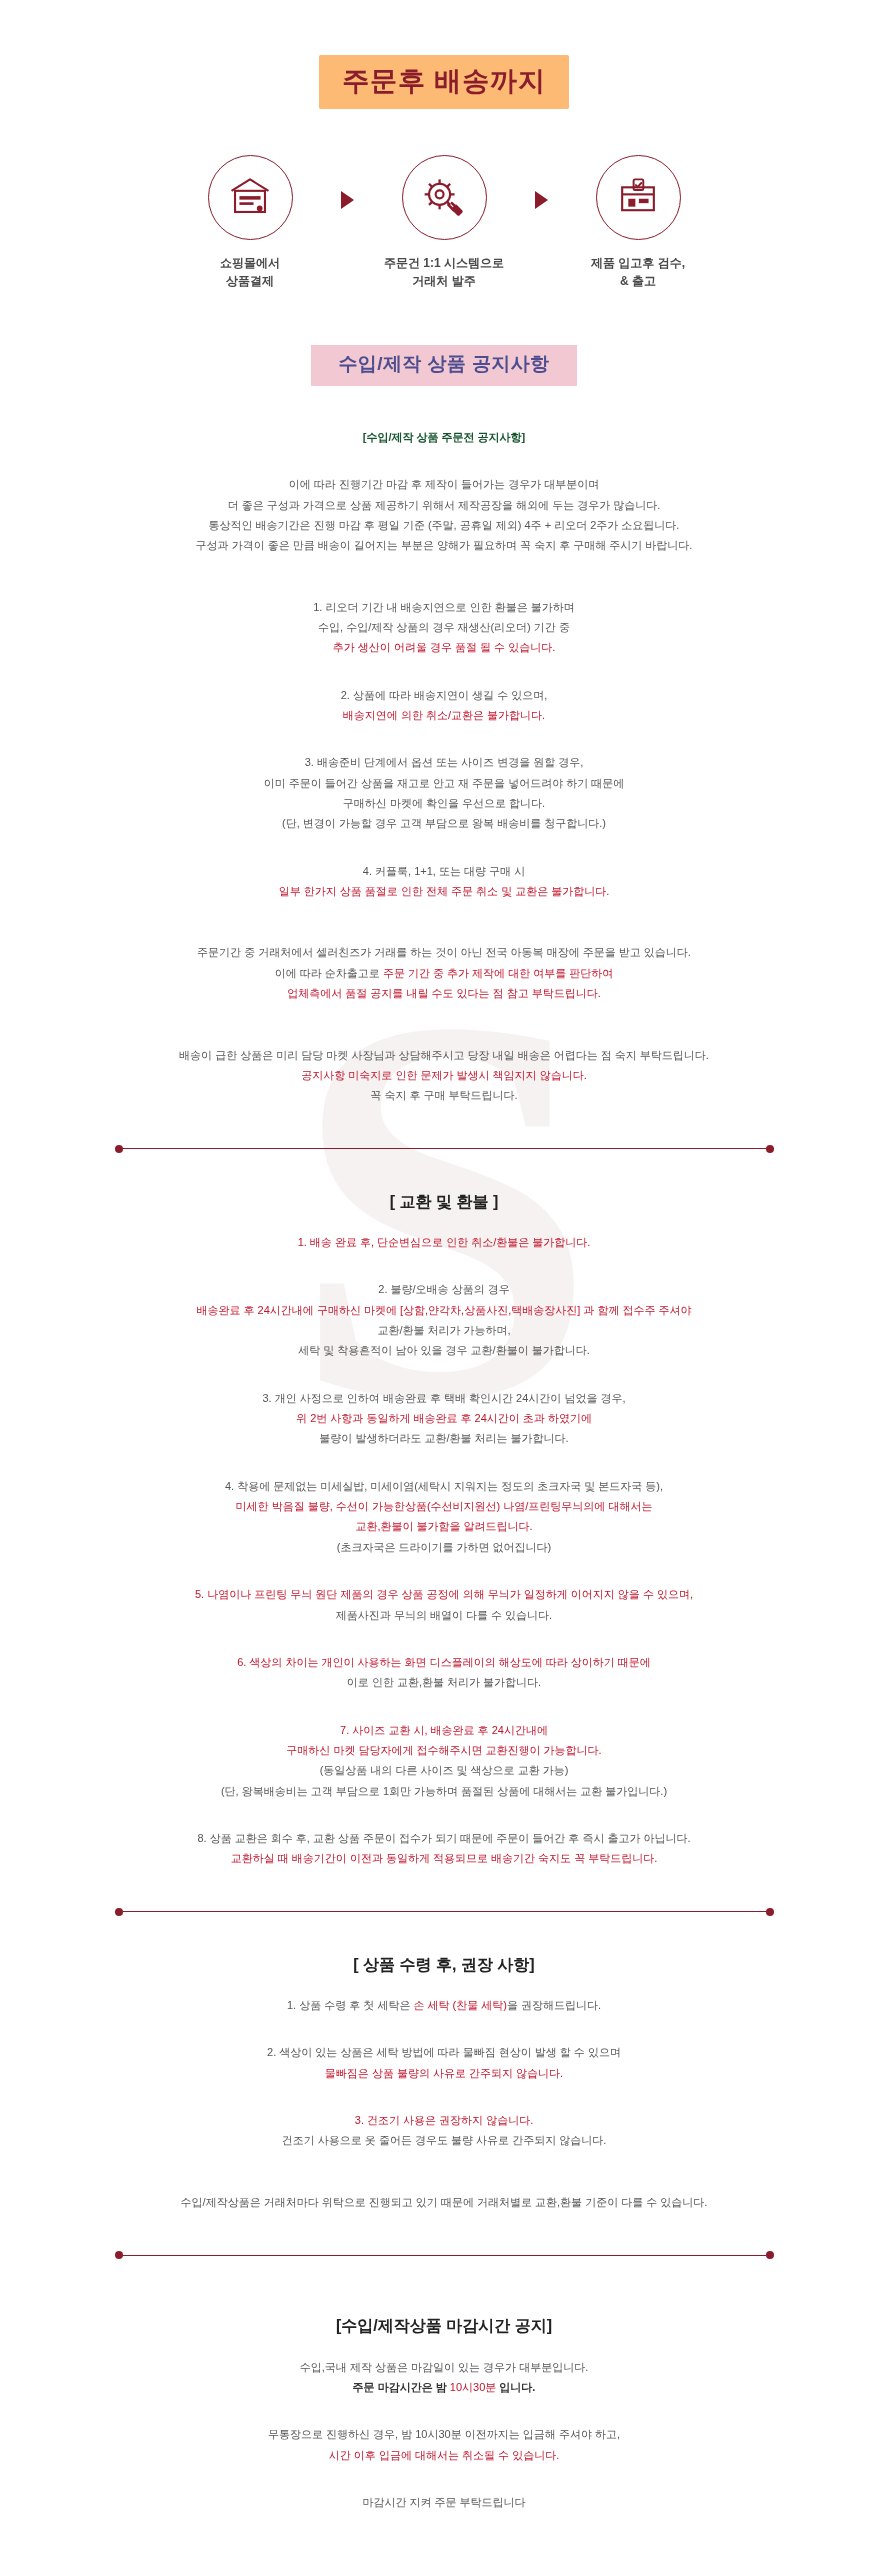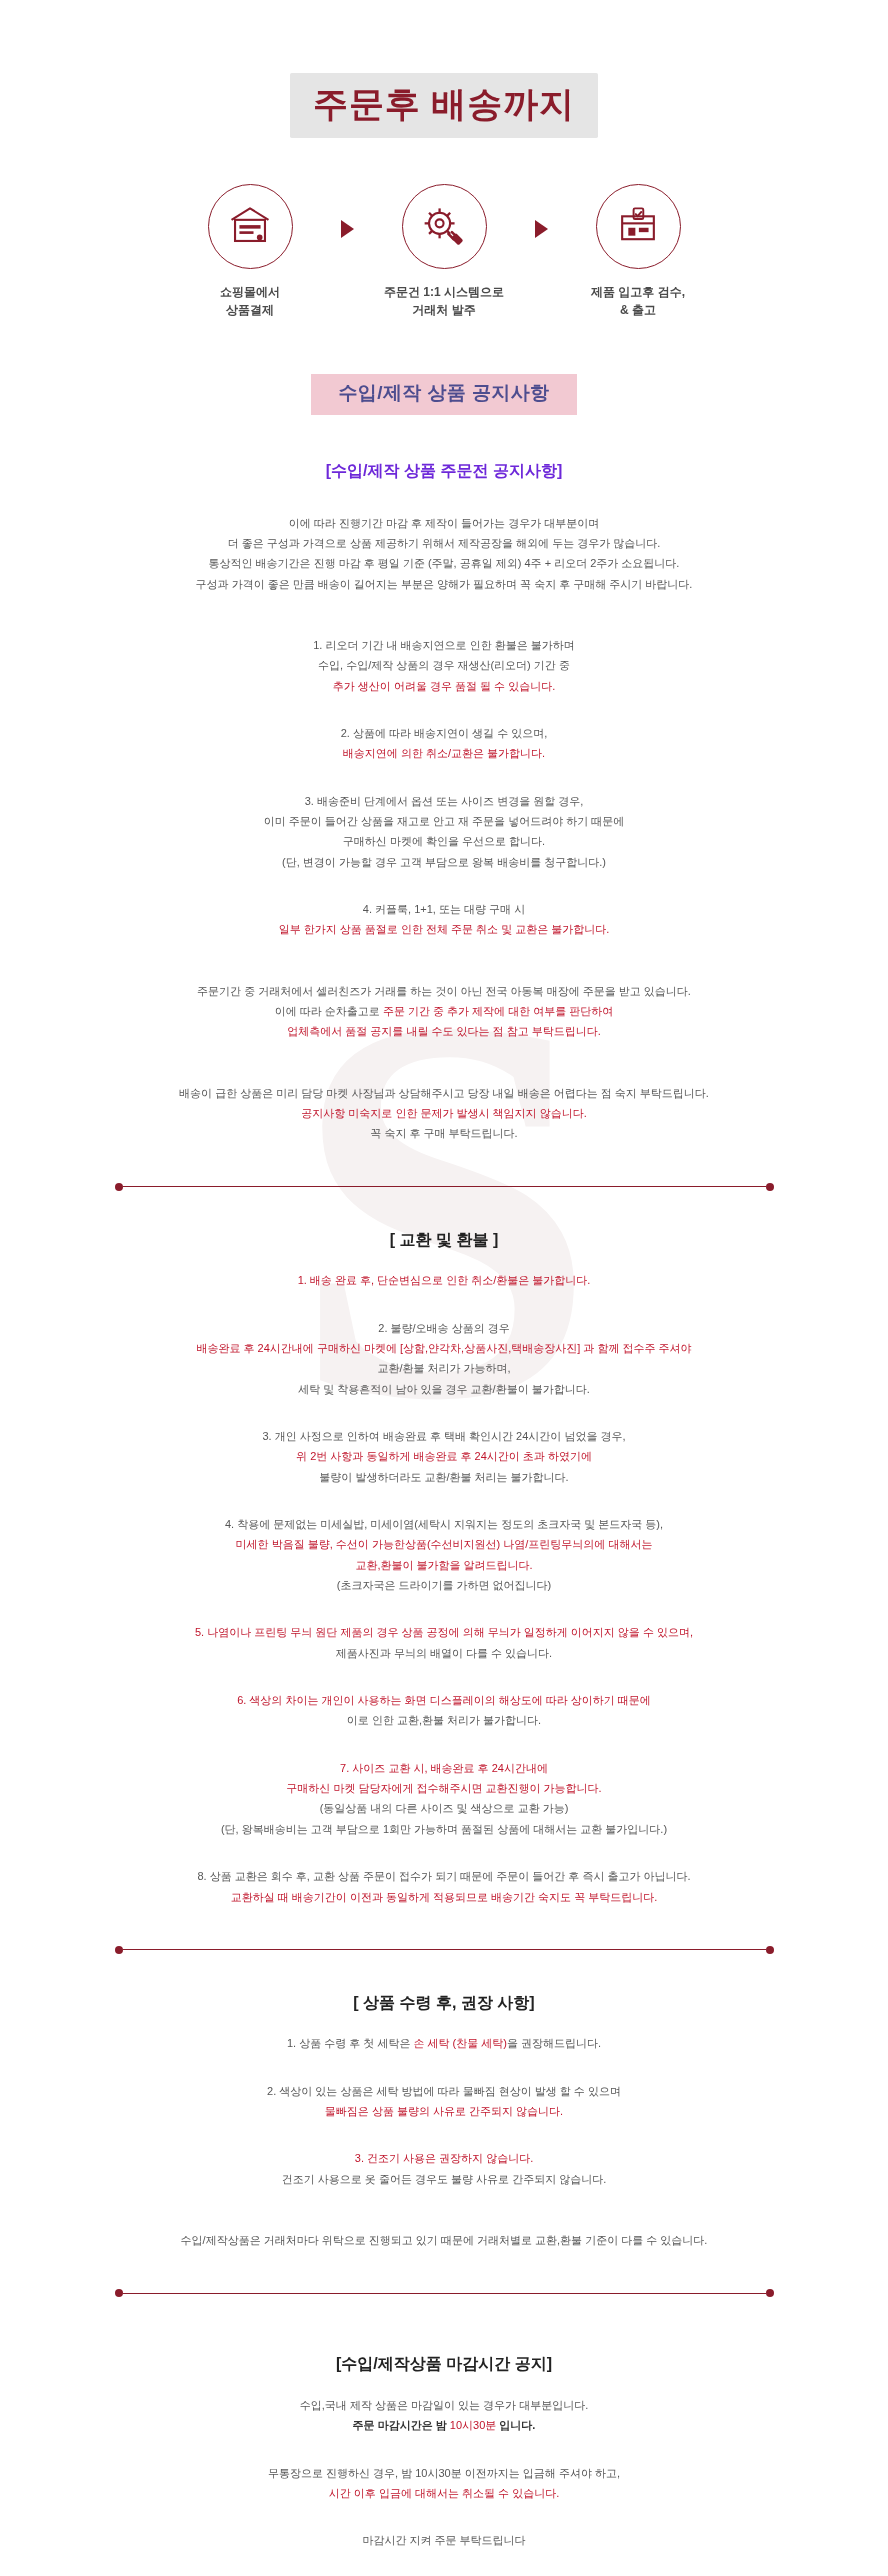--- a/index.html
+++ b/index.html
@@ -39,28 +39,27 @@
 
   .content { position: relative; z-index: 2; }
 
   
   .top-title-wrap {
     text-align: center;
     padding-top: 55px;
   }
   .top-title {
     display: inline-block;
-    background: #e5e5e5;
+    background: #fdba74;
     color: #8a1c2b;
-    font-size: 35px;
+    font-size: 27px;
     font-weight: bold;
     letter-spacing: 0.9px;
     padding: 8px 23px 9.8px;
     border-radius: 1.8px;
-    margin-top: 18px;
   }
 
   
   .steps {
     margin-top: 46px;
     display: flex;
     justify-content: center;
     align-items: flex-start;
     gap: 24px;
   }
@@ -118,22 +117,22 @@
     color: #555;
     margin: 0 auto;
     width: 764px;
   }
   .block.gap-lg { margin-top: 41px; }
   .block.gap-md { margin-top: 27px; }
   .block.gap-sm { margin-top: 16px; }
 
   .hd {
     font-weight: bold;
-    color: #6d28d9;
-    font-size: 16px;
+    color: #14532d;
+    font-size: 11px;
   }
   .red { color: #c0152b; font-weight: normal; }
   .dark { color: #333; }
   .bold { font-weight: bold; }
 
   
   .divider {
     width: 659px;
     margin: 39px auto;
     position: relative;

